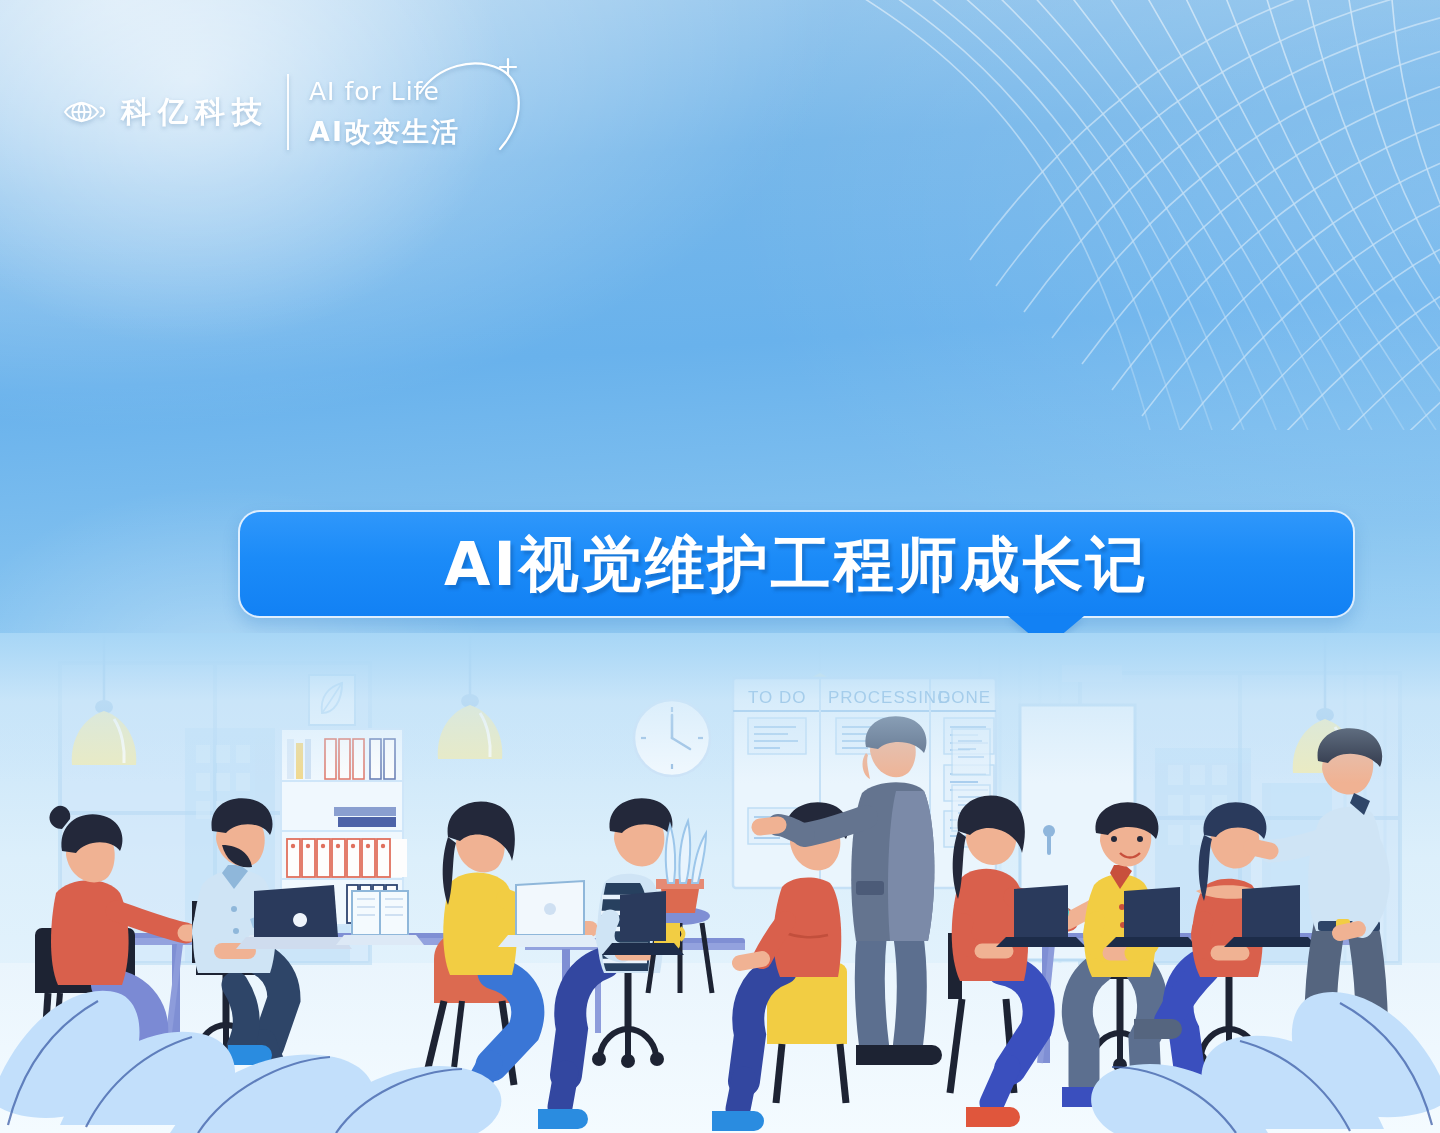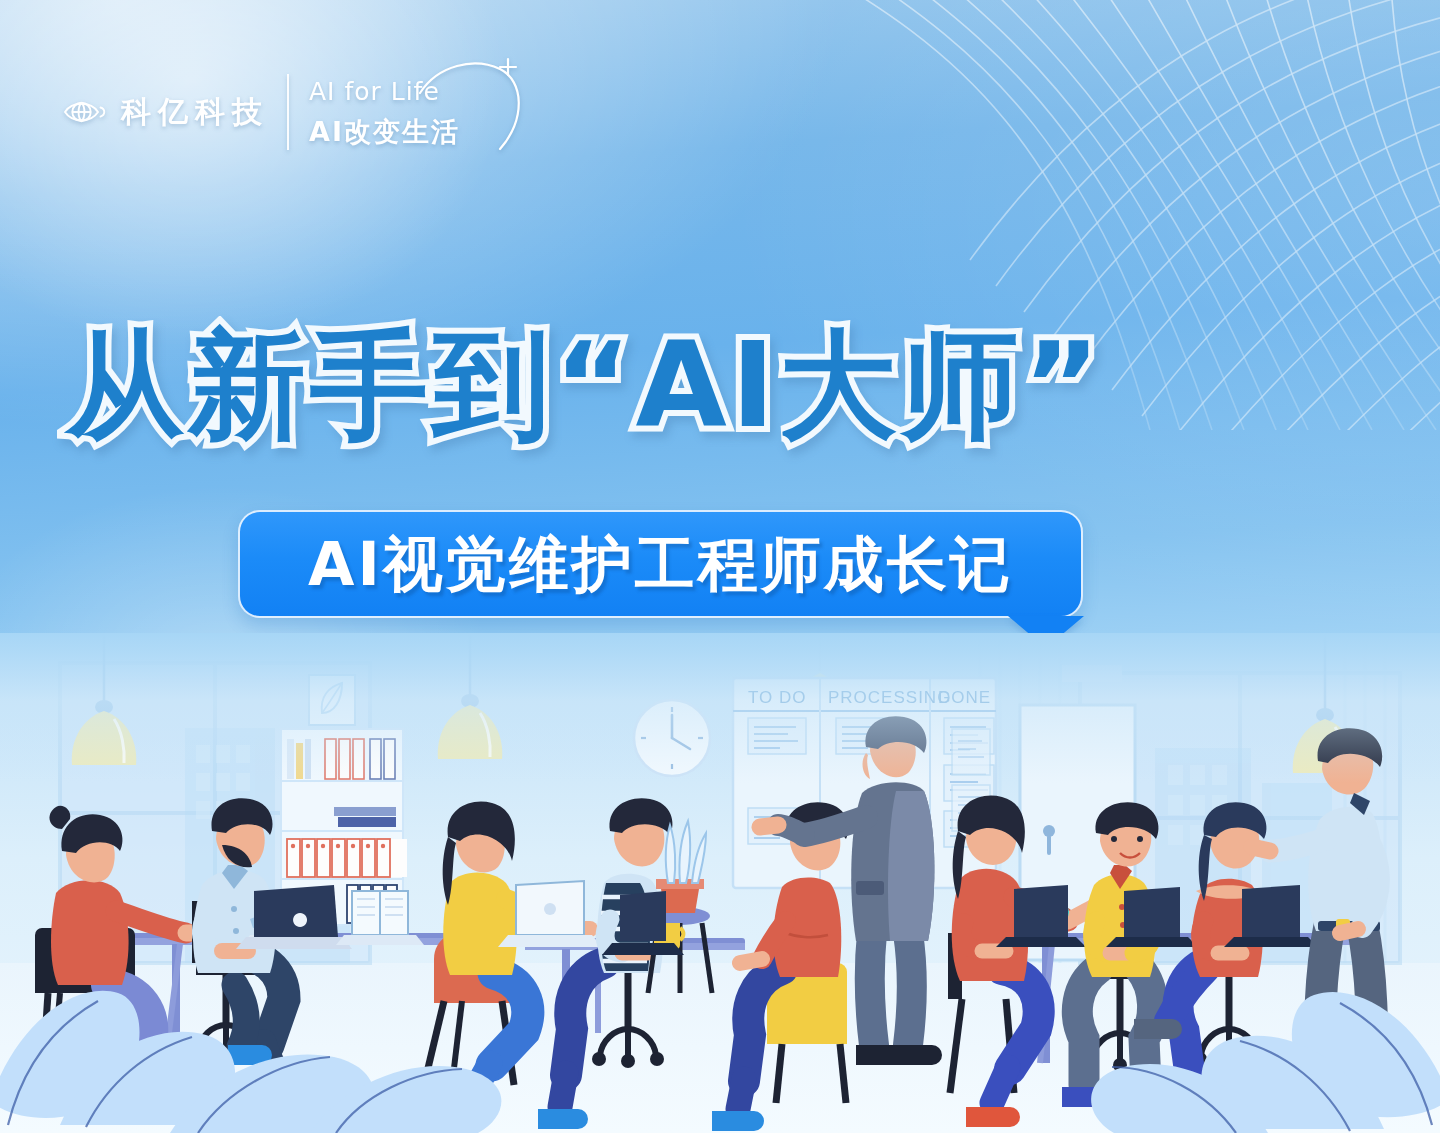--- a/index.html
+++ b/index.html
@@ -84,21 +84,21 @@
     color:#1e80cc;
     font-family:"DejaVu Sans","Liberation Sans",sans-serif;
     -webkit-text-stroke:12px #f2f9fe;
     paint-order:stroke fill;
     filter:drop-shadow(4px 6px 4px rgba(50,100,150,.22));
   }
 
   
   .banner{
     position:absolute; left:238px; top:510px;
-    width:845px; height:108px;
+    width:1117px; height:108px;
     border-radius:22px;
     background:linear-gradient(180deg,#2f97fb 0%,#1b8bf8 45%,#1281f4 100%);
     border:2px solid rgba(255,255,255,.85);
     box-shadow:0 8px 16px rgba(30,110,190,.22);
     display:flex; align-items:center; justify-content:center;
   }
   .banner-text{
     color:#fff; font-size:60px; font-weight:700;
     letter-spacing:3px; line-height:1; white-space:nowrap;
     font-family:"DejaVu Sans","Liberation Sans",sans-serif;
@@ -201,21 +201,20 @@
       <svg class="swoosh" viewBox="0 0 120 108" aria-hidden="true">
         <path d="M4,36 C22,8 58,0 84,12 C108,24 110,62 84,92" fill="none" stroke="#ffffff" stroke-width="2.2" stroke-linecap="round"></path>
         <g stroke="#ffffff" stroke-width="2.2" stroke-linecap="round">
           <path d="M92,2 V18"></path>
           <path d="M84,10 H100"></path>
         </g>
       </svg>
     </div>
   </div>
 
-  <div class="title-main">从新手到“AI大师”</div>
 
   <div class="banner">
     <span class="banner-text">AI视觉维护工程师成长记</span>
   </div>
   <div class="banner-tail"></div>
 
   <div class="scene">
     <svg viewBox="0 0 1440 500" preserveAspectRatio="none" aria-hidden="true">
       <defs>
         <linearGradient id="room" x1="0" y1="0" x2="0" y2="1">

